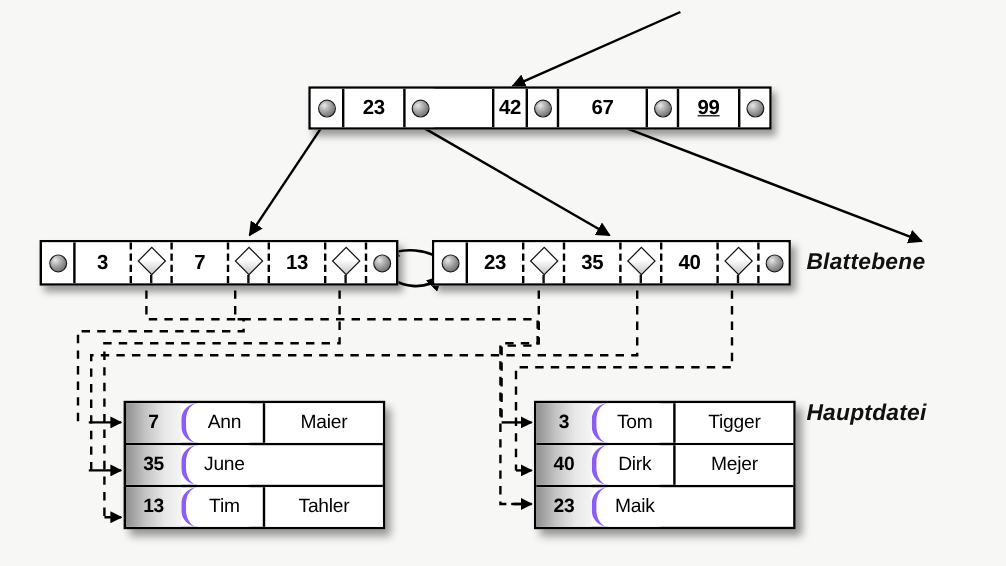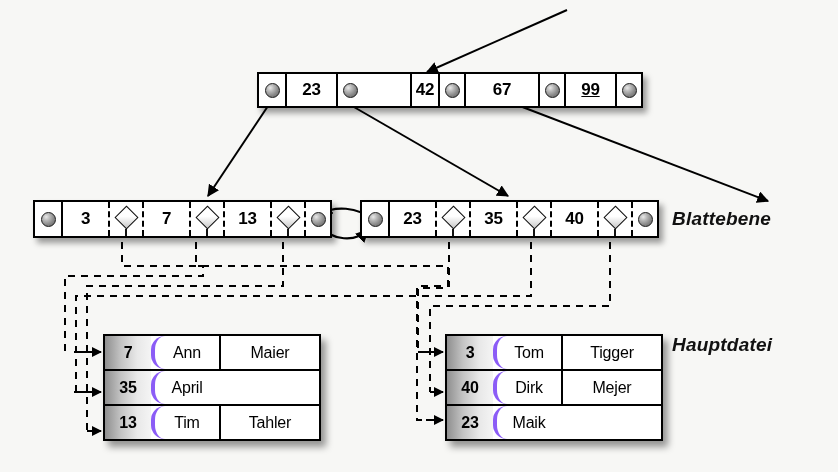--- a/index.html
+++ b/index.html
@@ -271,21 +271,21 @@
     </div>
 
   <div class="dtable" id="table-left" style="left:103px; top:330px;">
       <div class="drow">
         <div class="dcell c-key">7</div>
         <div class="dcell c-first">Ann</div>
         <div class="dcell c-last">Maier</div>
       </div>
       <div class="drow">
         <div class="dcell c-key">35</div>
-        <div class="dcell c-first">April</div>
+        <div class="dcell c-first">June</div>
       </div>
       <div class="drow">
         <div class="dcell c-key">13</div>
         <div class="dcell c-first">Tim</div>
         <div class="dcell c-last">Tahler</div>
       </div>
     </div>
 
   <div class="dtable" id="table-right" style="left:445px; top:330px;">
       <div class="drow">

